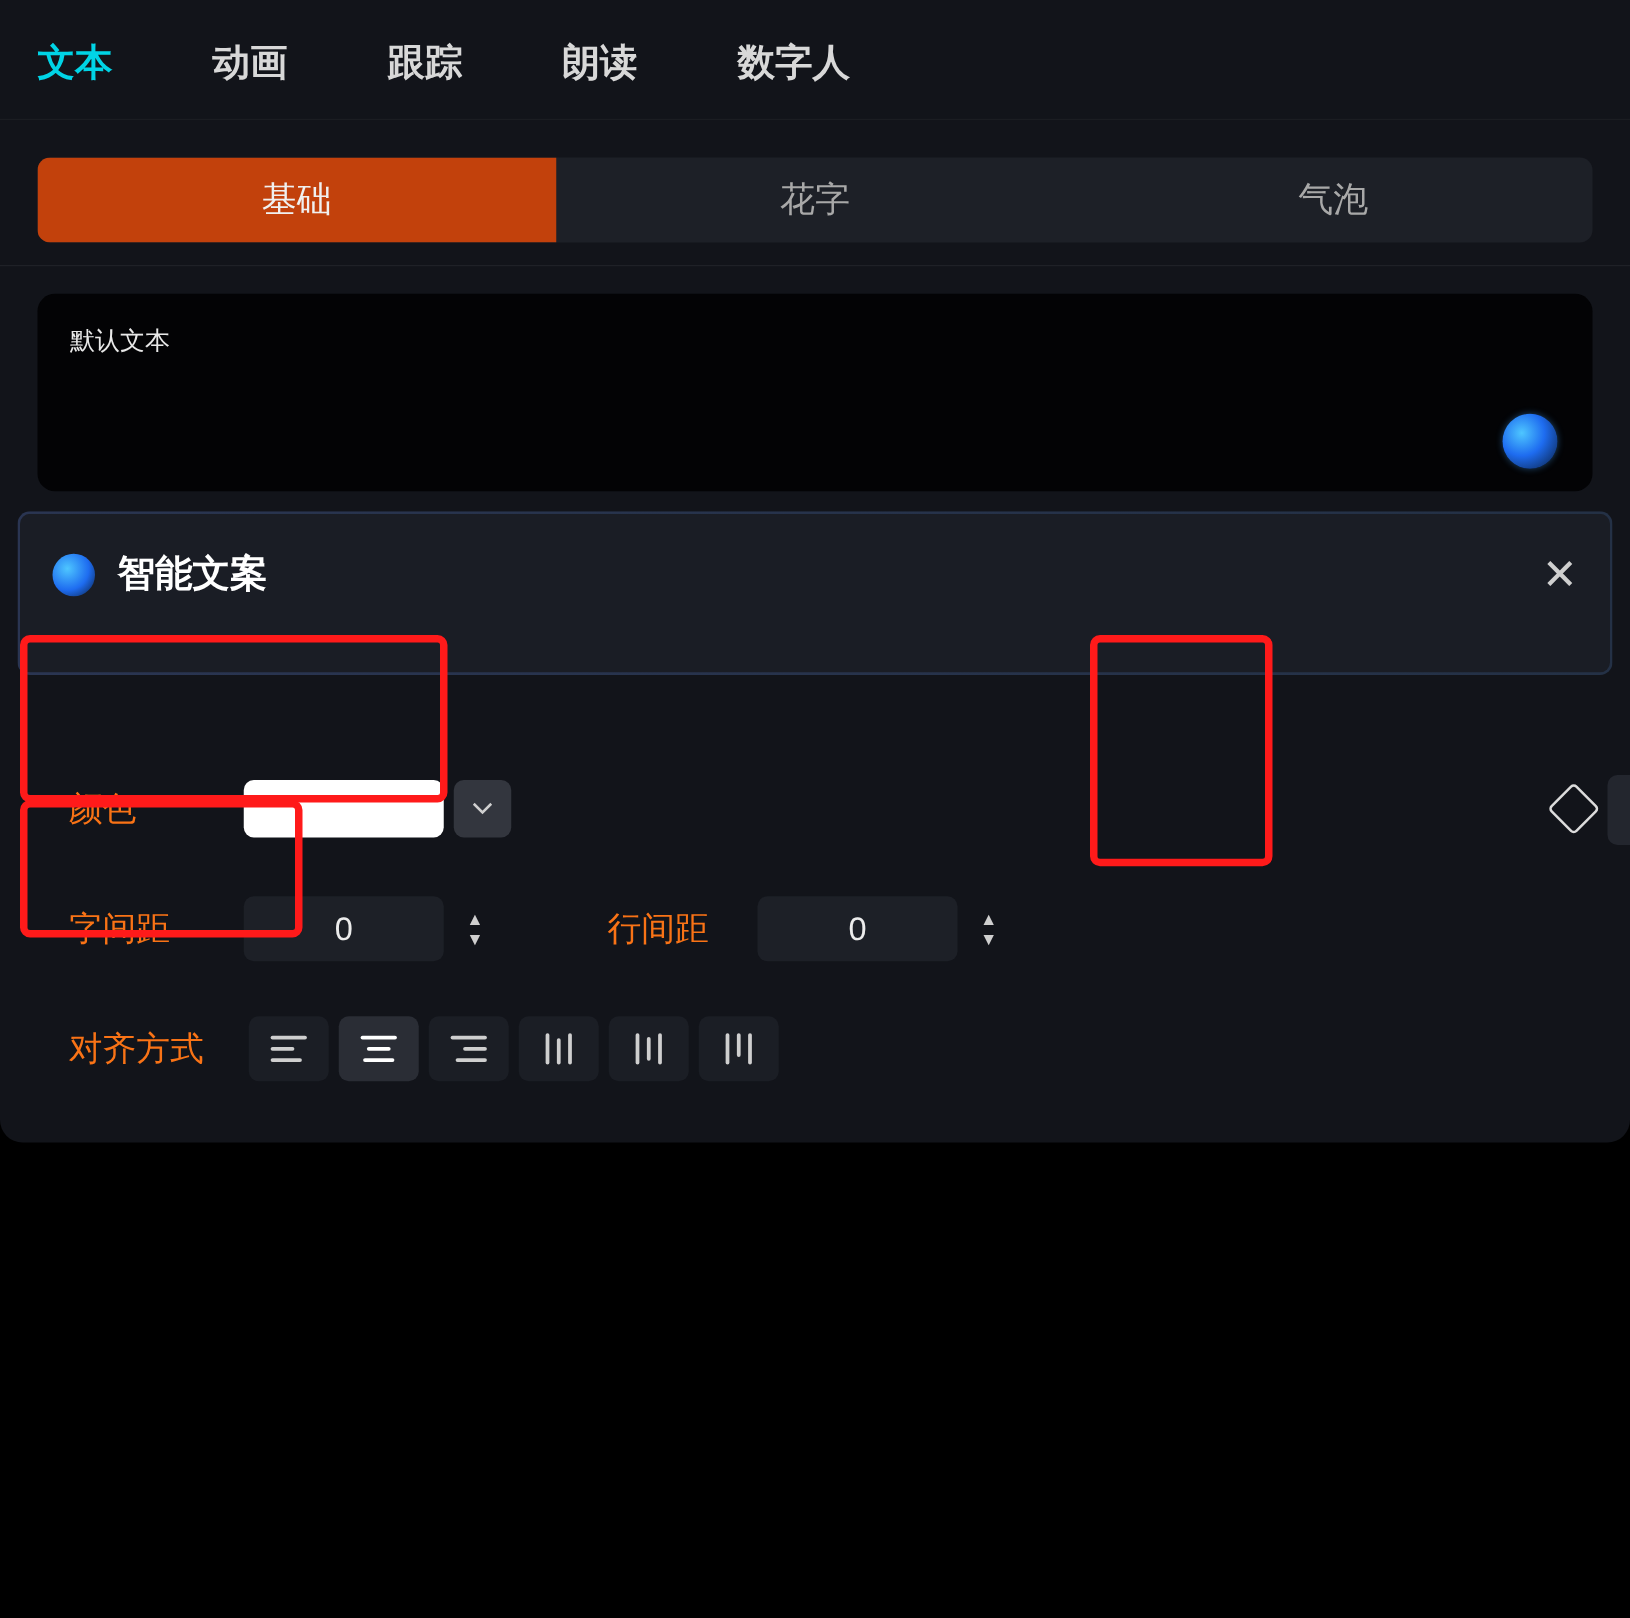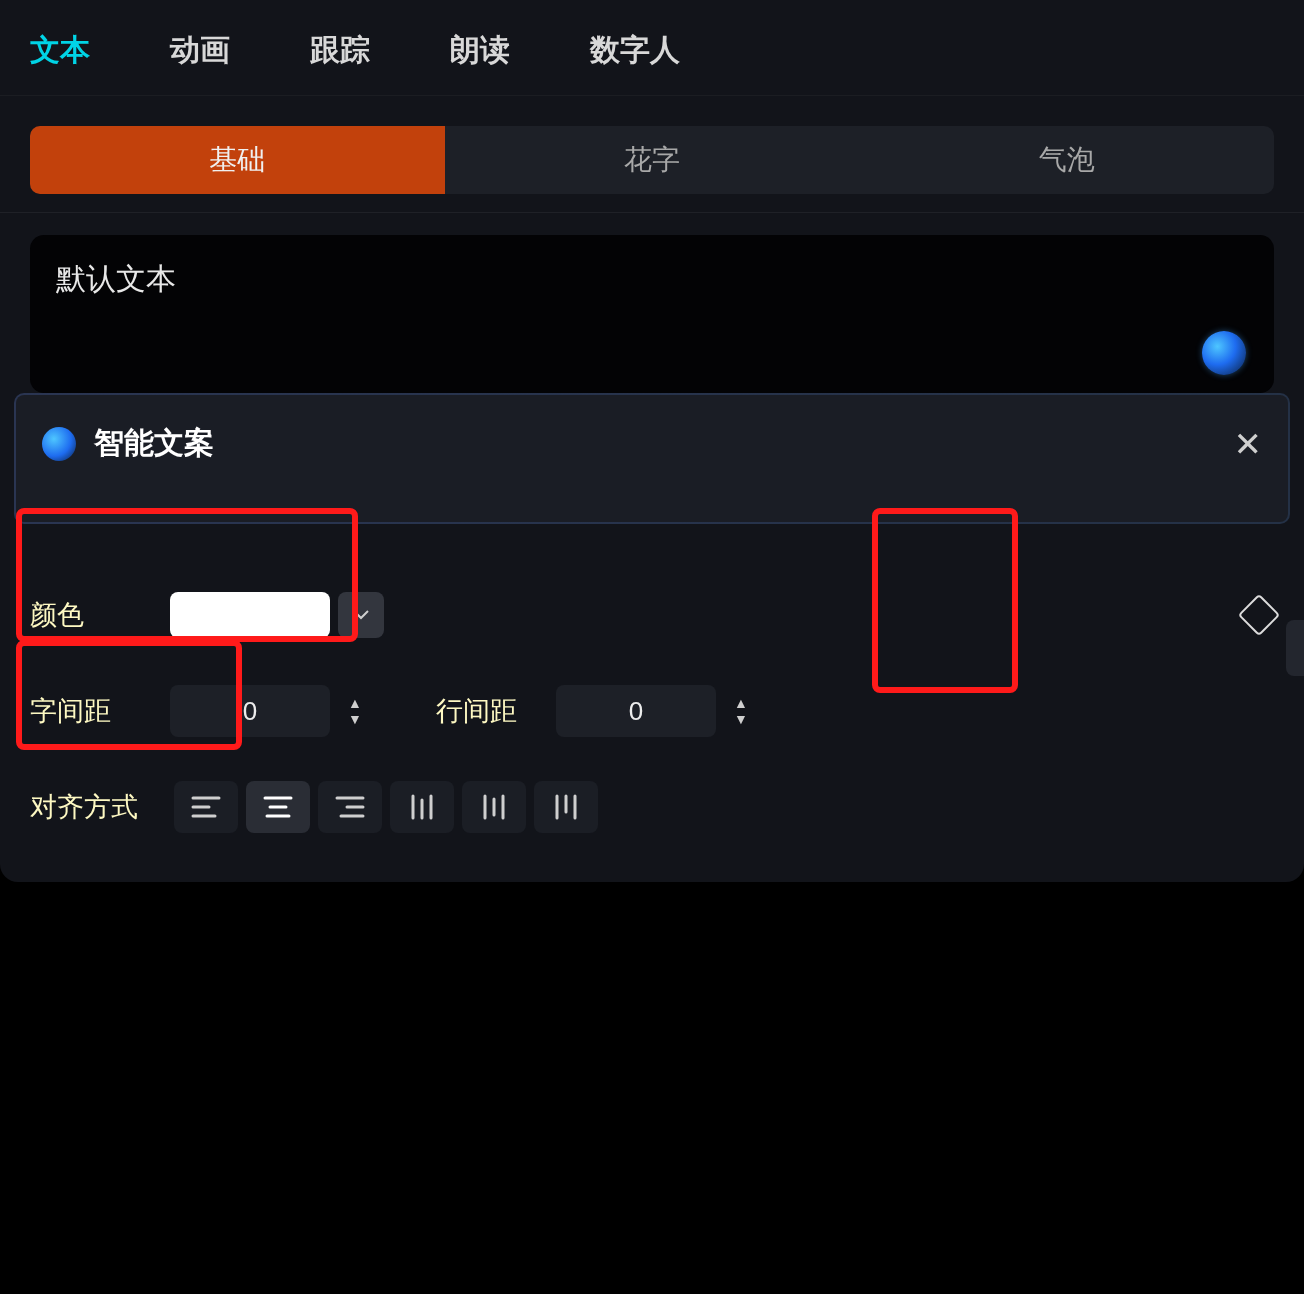--- a/index.html
+++ b/index.html
@@ -46,36 +46,36 @@
     cursor: pointer;
   }
   .sub-tab.active { background: #c2410c; color: #f0f0f0; }
   
   .text-area-wrap { padding: 22px 30px 0 30px; }
   .text-area {
     background: #030305;
     border-radius: 14px;
     height: 158px;
     padding: 24px 26px;
-    font-size: 30px;
+    font-size: 20px;
     color: #e8e8e8;
     position: relative;
   }
   .ai-orb {
     position: absolute;
     right: 28px;
     bottom: 18px;
     width: 44px; height: 44px;
     border-radius: 50%;
     background: radial-gradient(circle at 35% 35%, #4ec6ff 0%, #1e6cf0 45%, #0a1c3a 100%);
     box-shadow: 0 0 6px rgba(70,170,255,.4);
   }
   
   .smart-popup {
-    margin: 0 14px;
+    margin: 16px 14px;
     background: linear-gradient(#1a1d25,#1a1d25) padding-box,
                 linear-gradient(90deg,#2a3552,#243146) border-box;
     border: 2px solid transparent;
     border-radius: 10px;
     padding: 28px 26px 30px 26px;
   }
   .smart-head {
     display: flex;
     align-items: center;
     margin-bottom: 28px;
@@ -140,21 +140,21 @@
   .chip.primary { background: #152142; border: 2px solid #1f4ed8; color: #fff; }
   .chip.secondary { background: #33363e; color: #fff; }
   
   .hl { position: absolute; border: 6px solid #ff1a1a; border-radius: 8px; pointer-events: none; }
   #hl1 { left: 16px; top: 508px; width: 342px; height: 134px; }
   #hl2 { left: 872px; top: 508px; width: 146px; height: 185px; }
   #hl3 { left: 16px; top: 640px; width: 226px; height: 110px; }
   
   .controls { padding: 30px 30px 0 30px; }
   .row { display: flex; align-items: center; height: 70px; margin-top: 26px; font-size: 27px; }
-  .row-label { width: 140px; color: #fef9c3; }
+  .row-label { width: 140px; color: #f97316; margin-left: 25px; }
   .color-swatch {
     width: 160px; height: 46px;
     background: #fff; border-radius: 8px;
   }
   .color-dd {
     width: 46px; height: 46px;
     background: #33363e; border-radius: 8px;
     display:flex; align-items:center; justify-content:center;
     margin-left: 8px; color:#cfcfcf;
   }

